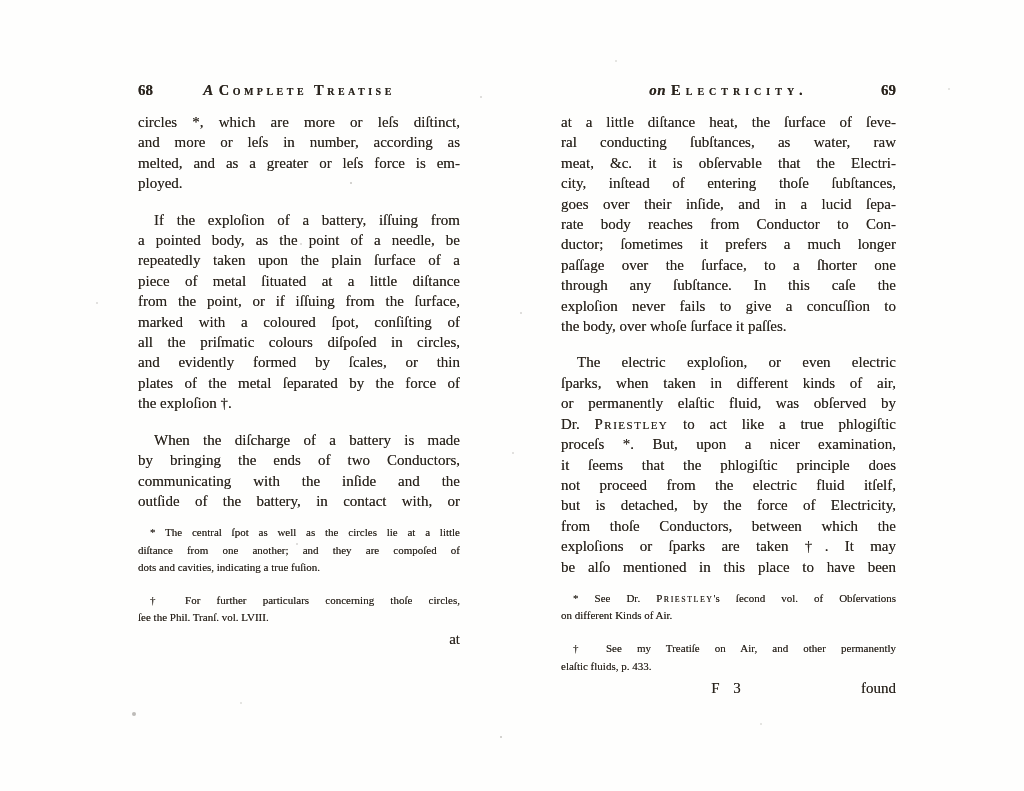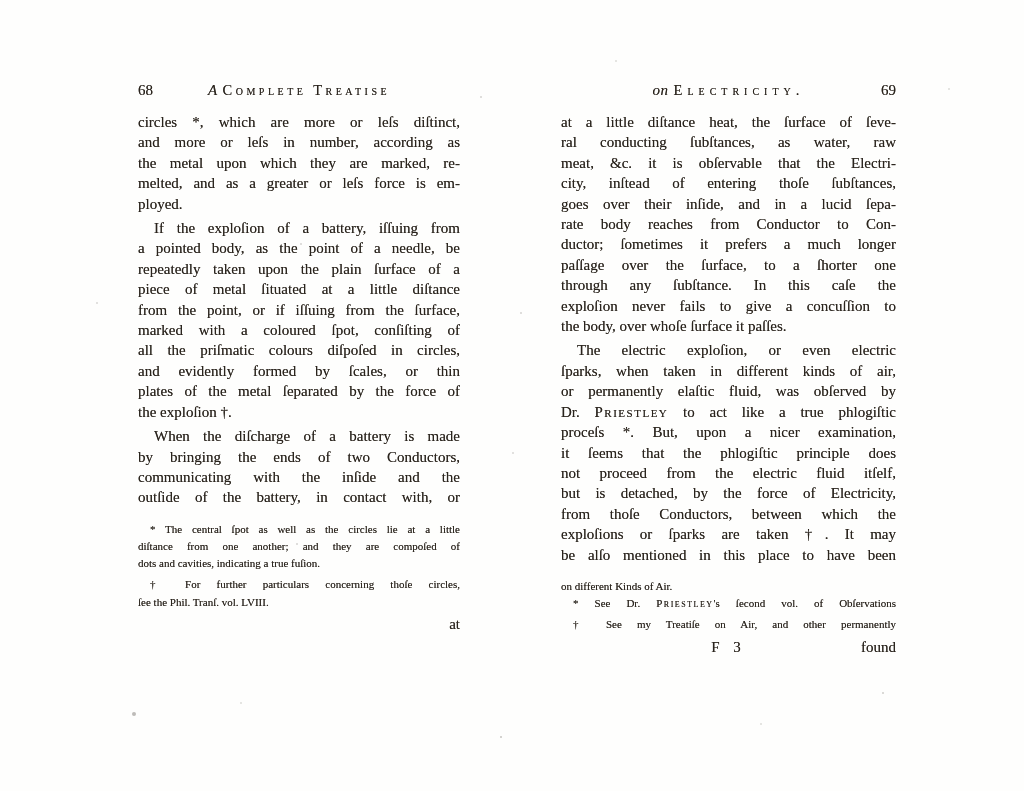--- a/index.html
+++ b/index.html
@@ -11,41 +11,41 @@
     color: #2a241d;
     position: relative;
   }
   .spread { position: absolute; inset: 0; }
   .page { position: absolute; top: 82px; }
   #page-left  { left: 138px; width: 322px; }
   #page-right { left: 561px; width: 335px; }
 
   .page-text { text-shadow: 0 0 0.6px rgba(42,36,29,0.65); }
 
-  .running-head { display: flex; align-items: center; }
+  .running-head { display: flex; align-items: center; font-weight: bold; }
   .rh-num { font-size: 15px; min-width: 28px; }
   #page-right .rh-num { text-align: right; }
   .rh-title {
     flex: 1; text-align: center;
     font-size: 14.5px;
     font-variant: small-caps;
     letter-spacing: 3.5px;
     white-space: nowrap;
   }
   #page-right .rh-title { letter-spacing: 5px; }
   .rh-prefix {
     font-style: italic;
     font-variant: normal;
     letter-spacing: 0.5px;
     margin-right: 5px;
     font-size: 15px;
   }
 
   .page-body { margin-top: 13px; font-size: 15px; line-height: 20.4px; }
-  .para + .para { margin-top: 4px; }
+  .para + .para { margin-top: 16px; }
   .line { text-align: justify; text-align-last: justify; hyphens: none; }
   .line.no-just { text-align-last: left; }
   .page-body .indent { text-indent: 16px; }
 
   .footnotes { margin-top: 13px; font-size: 11px; line-height: 17.2px; }
   .footnotes .indent { text-indent: 12px; }
 
   .page-foot { display: flex; align-items: baseline; margin-top: 5px; font-size: 15px; }
   .foot-left, .foot-right { flex: 1; }
   .foot-right { text-align: right; }
@@ -85,21 +85,20 @@
   <section class="page page-text" id="page-left">
     <header class="running-head">
       <span class="rh-num">68</span>
       <span class="rh-title"><em class="rh-prefix">A</em><span>Complete Treatise</span></span>
       <span class="rh-num"></span>
     </header>
     <div class="page-body" id="body-left">
         <div class="para">
           <div class="line">circles *, which are more or leſs diſtinct,</div>
           <div class="line">and more or leſs in number, according as</div>
-          <div class="line">the metal upon which they are marked, re-</div>
           <div class="line">melted, and as a greater or leſs force is em-</div>
           <div class="line no-just">ployed.</div>
         </div>
         <div class="para">
           <div class="line indent">If the exploſion of a battery, iſſuing from</div>
           <div class="line">a pointed body, as the point of a needle, be</div>
           <div class="line">repeatedly taken upon the plain ſurface of a</div>
           <div class="line">piece of metal ſituated at a little diſtance</div>
           <div class="line">from the point, or if iſſuing from the ſurface,</div>
           <div class="line">marked with a coloured ſpot, conſiſting of</div>
@@ -162,25 +161,26 @@
           <div class="line">it ſeems that the phlogiſtic principle does</div>
           <div class="line">not proceed from the electric fluid itſelf,</div>
           <div class="line">but is detached, by the force of Electricity,</div>
           <div class="line">from thoſe Conductors, between which the</div>
           <div class="line">exploſions or ſparks are taken †. It may</div>
           <div class="line">be alſo mentioned in this place to have been</div>
         </div>
       </div>
     <div class="footnotes" id="fn-right">
         <div class="para">
+          <div class="line indent">* See Dr. <span class="sc">Priestley</span>'s ſecond vol. of Obſervations</div>
           <div class="line no-just">on different Kinds of Air.</div>
-          <div class="line indent">* See Dr. <span class="sc">Priestley</span>'s ſecond vol. of Obſervations</div>
         </div>
         <div class="para">
           <div class="line indent">† See my Treatiſe on Air, and other permanently</div>
+          <div class="line no-just">elaſtic fluids, p. 433.</div>
         </div>
       </div>
     <div class="page-foot">
       <span class="foot-left"></span>
       <span class="signature">F 3</span>
       <span class="foot-right">found</span>
     </div>
   </section>
 
 </div>

